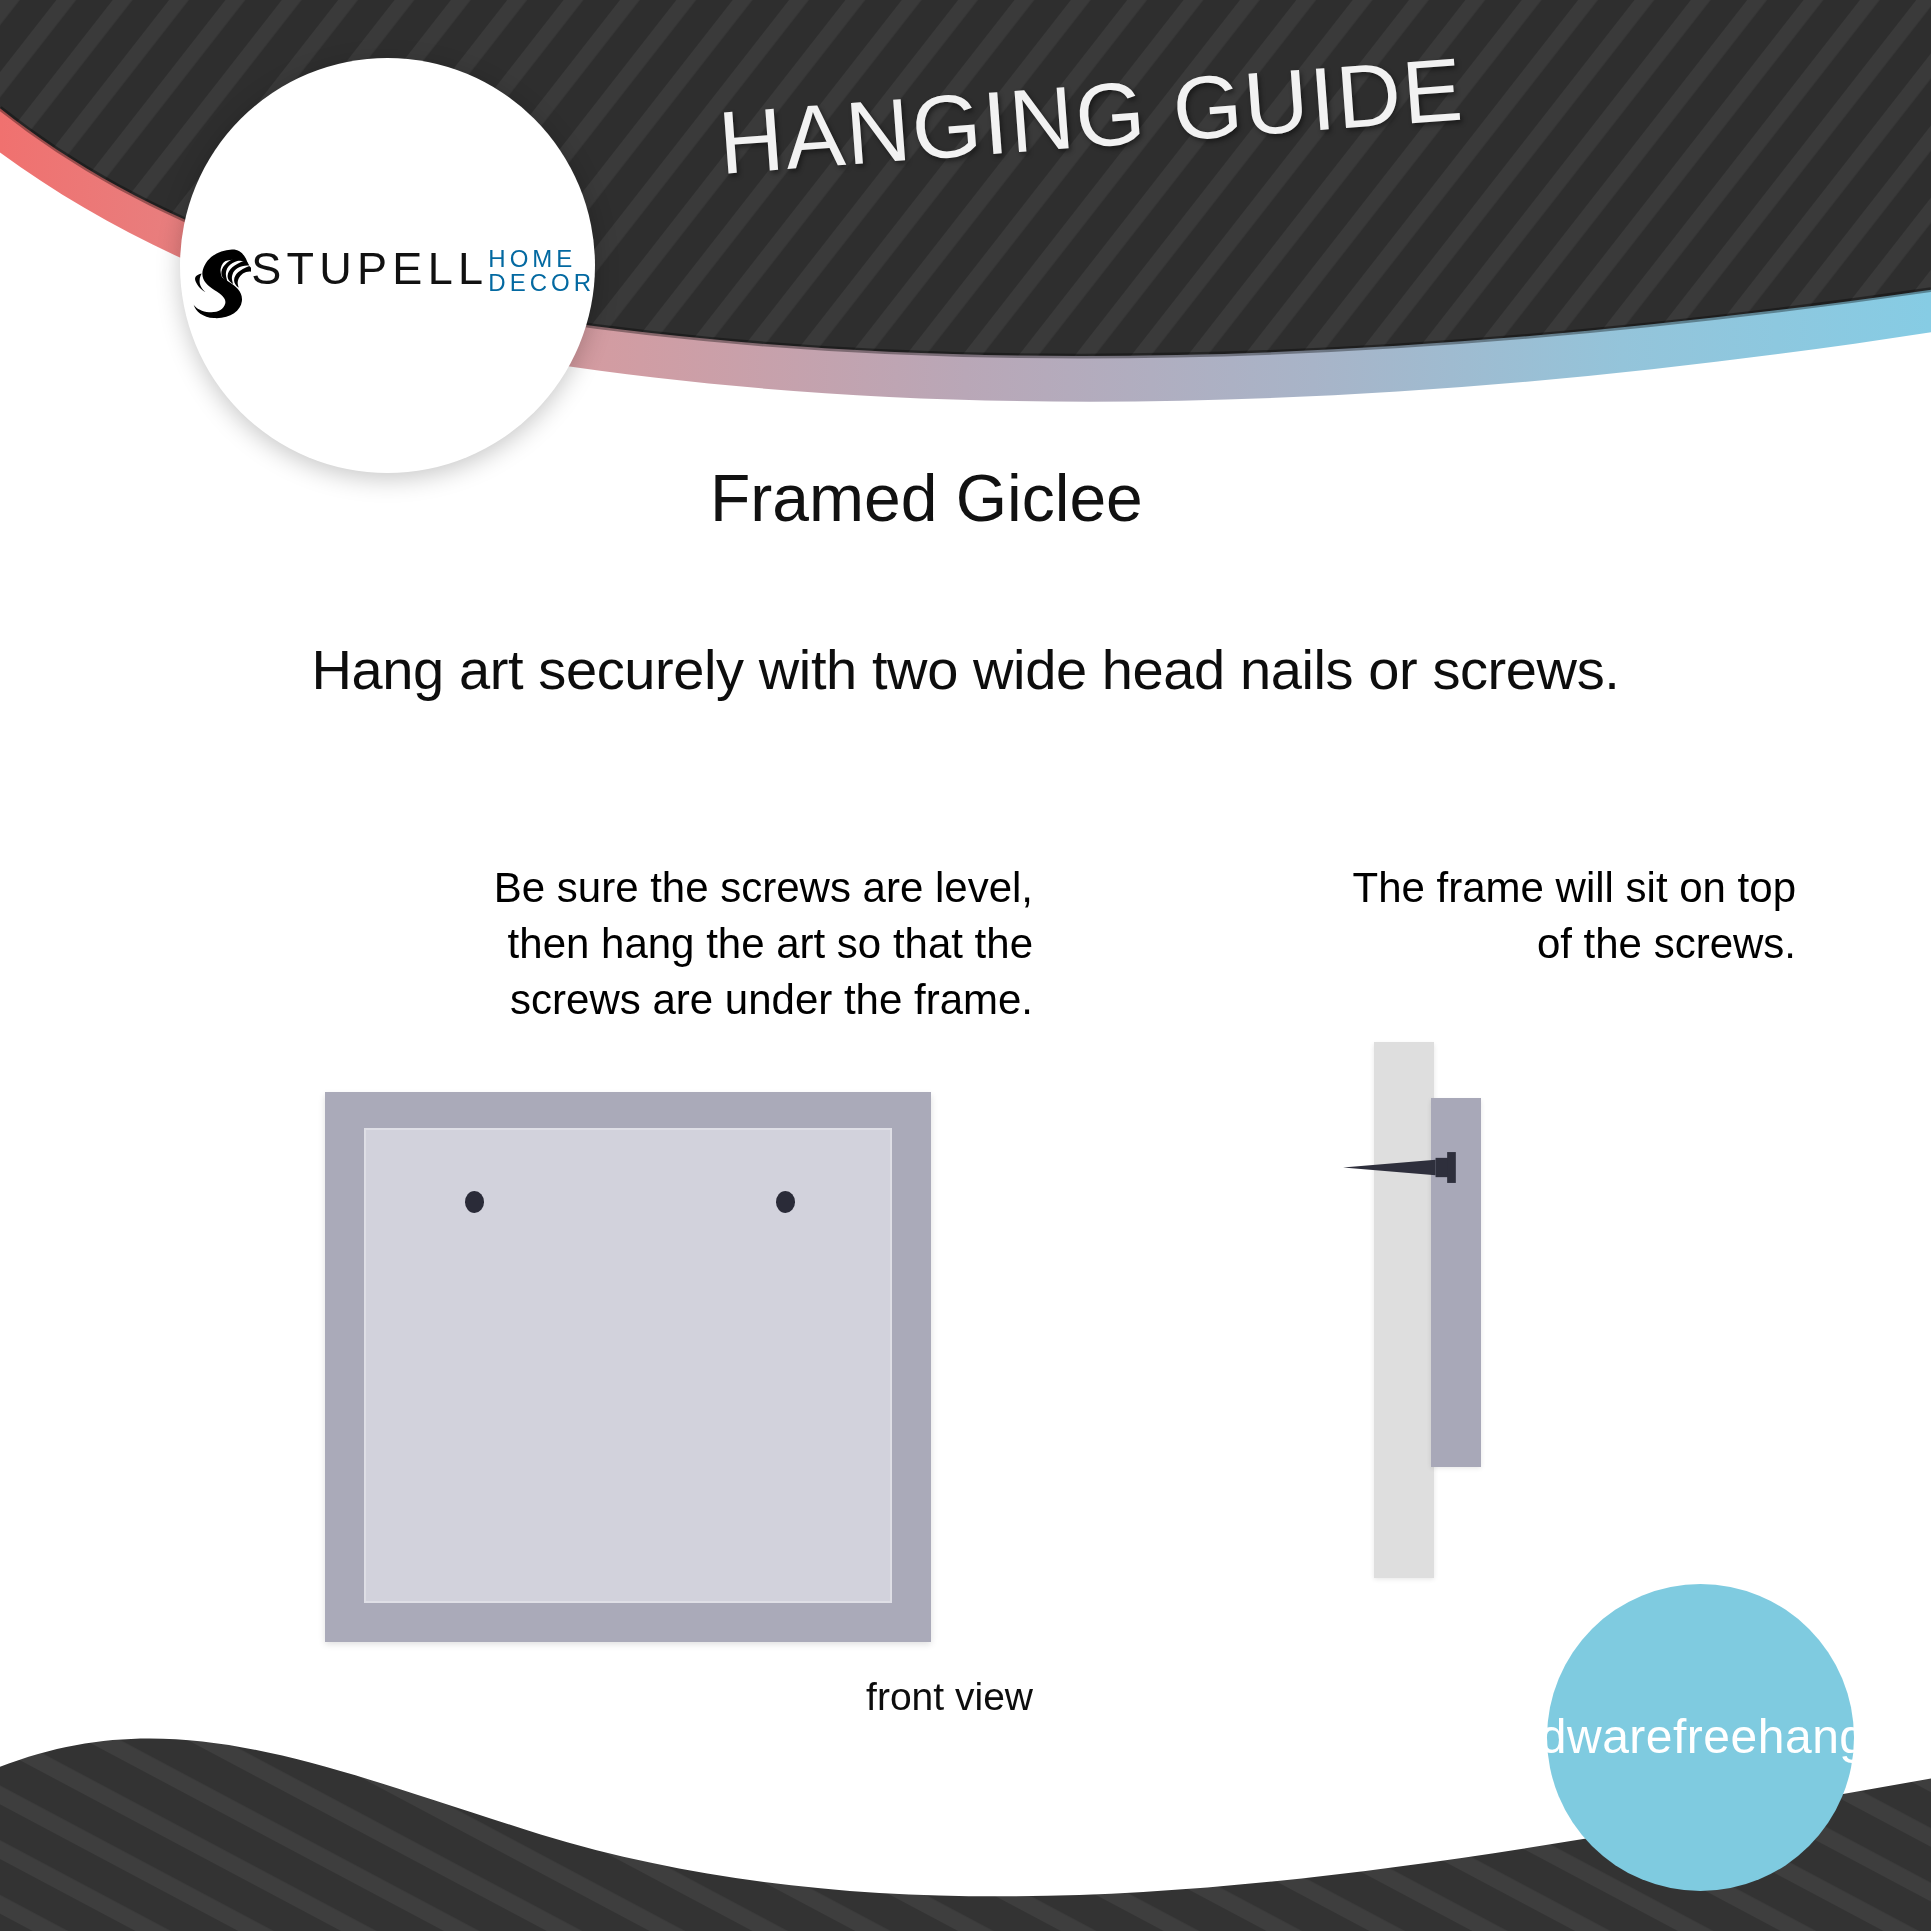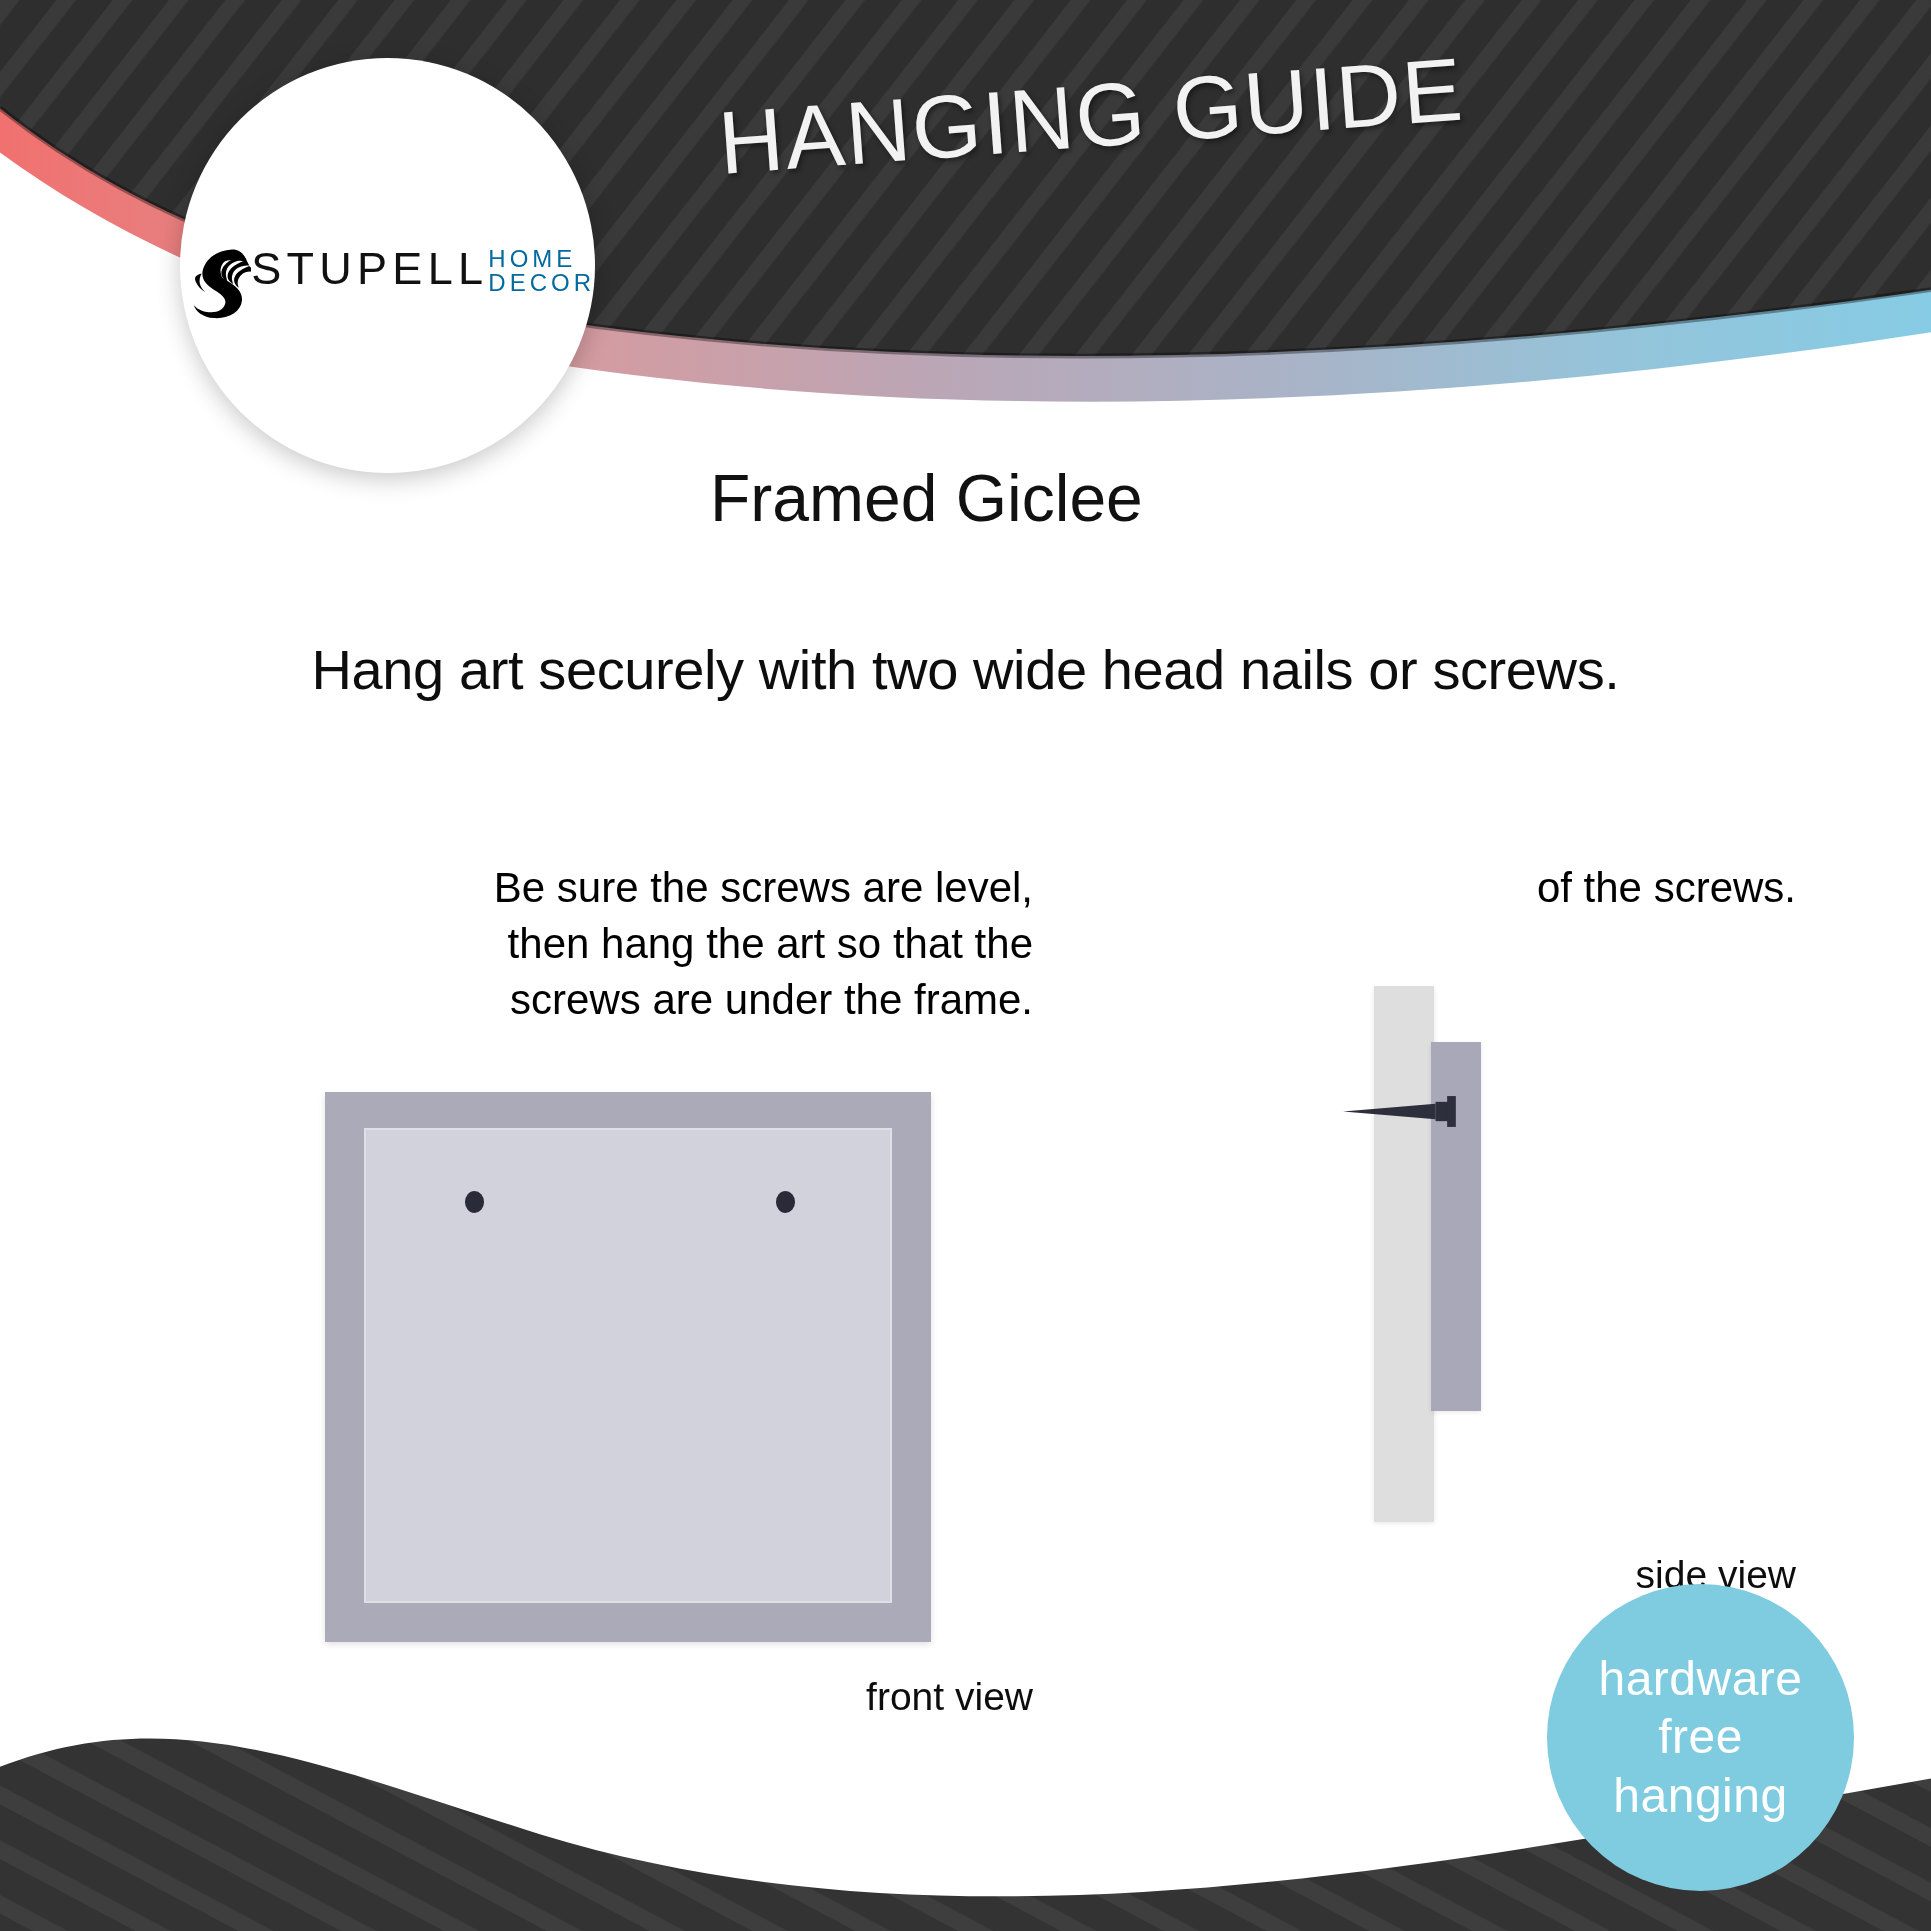--- a/index.html
+++ b/index.html
@@ -115,21 +115,21 @@
     font-weight:500; font-family:"Liberation Sans", sans-serif;
   }
   .cap-front { margin-top:33px; }
   .cap-side  { margin-top:29px; }
 
   
   .hw-badge {
     position:absolute; left:1547px; top:1584px;
     width:307px; height:307px; border-radius:50%;
     background:#7fcbe0; z-index:8;
-    display:flex; flex-direction:column; align-items:center; justify-content:center;
+    display:flex; flex-direction:row; align-items:center; justify-content:center;
   }
   .hw-badge span {
     display:block; color:#ffffff; font-size:48px; line-height:1.22;
     font-weight:400; letter-spacing:0.5px; text-align:center;
     font-family:"Liberation Sans", sans-serif;
   }
 </style>
 </head>
 <body>
 
@@ -220,20 +220,21 @@
           <span class="screw-dot left"></span>
           <span class="screw-dot right"></span>
         </div>
       </div>
 
       <div class="caption-bottom cap-front">front view</div>
     </div>
 
     <div class="col col-side">
       <div class="caption-top">
+        <div>The frame will sit on top</div>
         <div>of the screws.</div>
       </div>
 
       <div class="side-art">
         <div class="side-wall"></div>
         <div class="side-frame"></div>
         <svg class="nail" viewBox="0 0 140 36" xmlns="http://www.w3.org/2000/svg">
           <polygon fill="#2e2f3c" points="0,18 96,10 96,26"></polygon>
           <rect x="96" y="8" width="14" height="20" fill="#2e2f3c"></rect>
           <rect x="108" y="2" width="9" height="32" fill="#2e2f3c"></rect>

